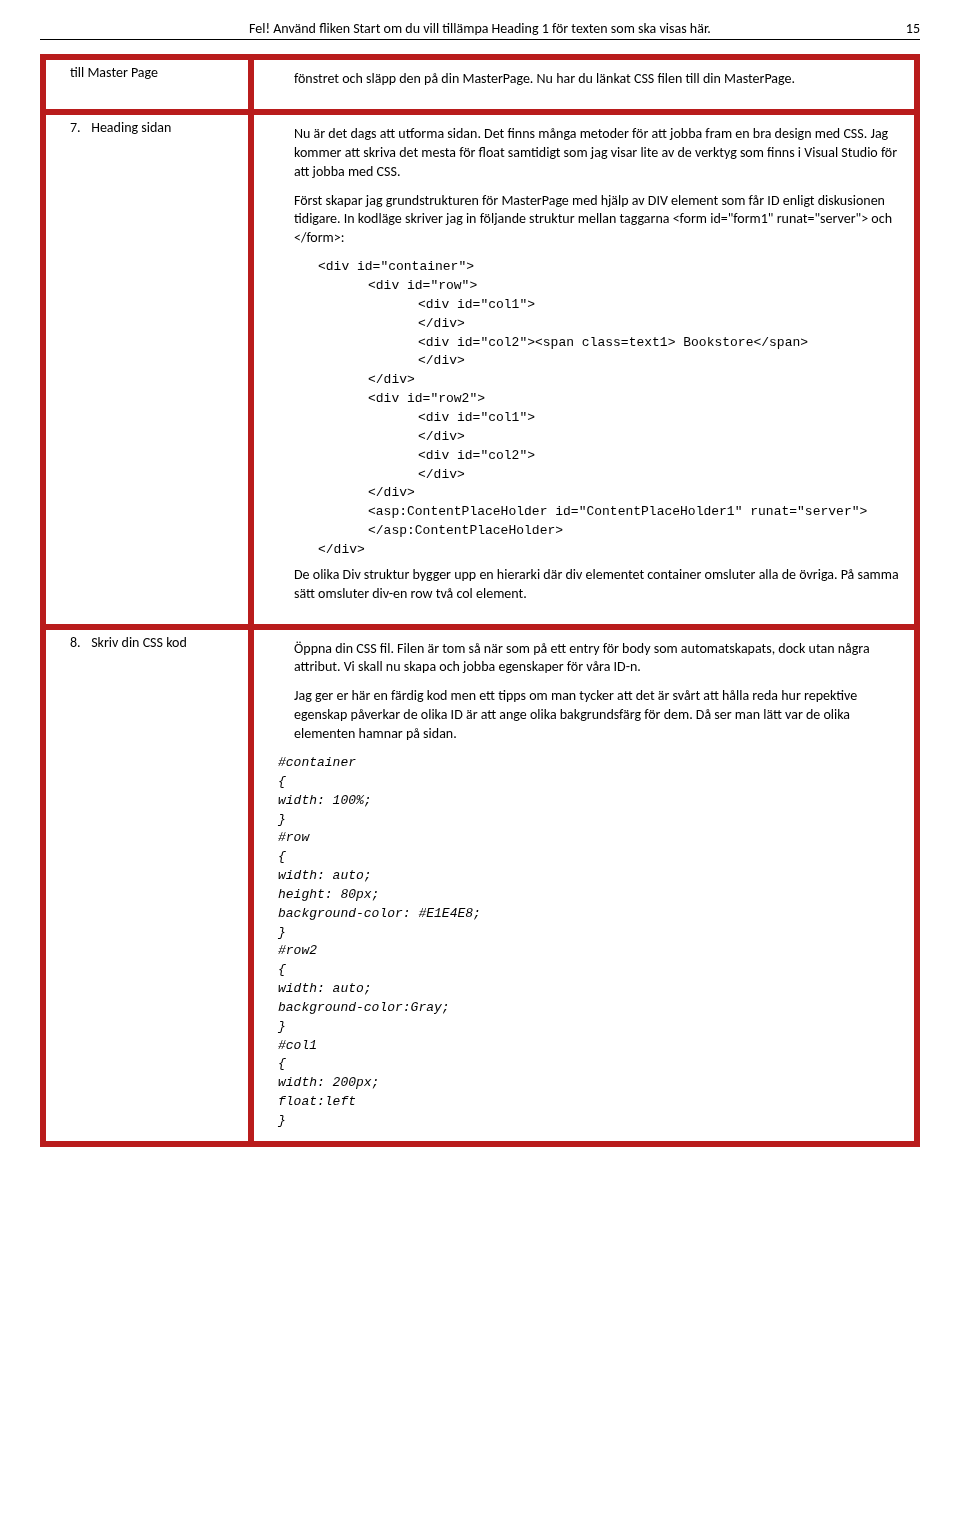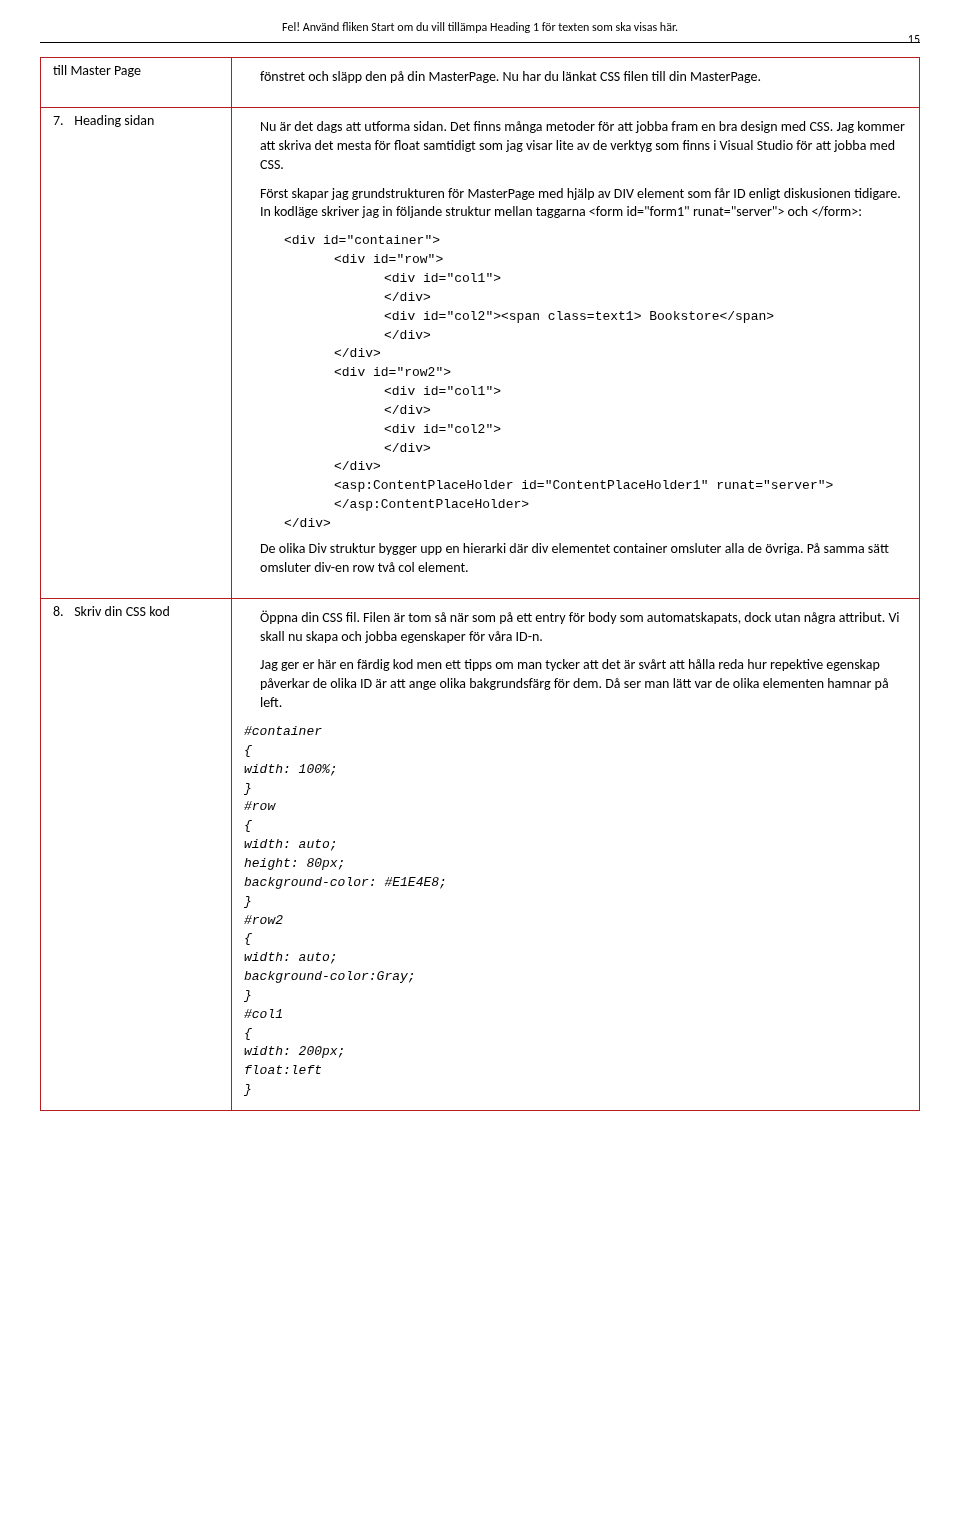--- a/index.html
+++ b/index.html
@@ -10,48 +10,48 @@
     background: #fff;
     color: #000;
   }
   .page {
     width: 960px;
     margin: 0 auto;
     padding: 20px 40px 40px 40px;
     box-sizing: border-box;
   }
   .header-row {
-    font-size: 12px;
+    font-size: 14px;
     border-bottom: 1px solid #000;
-    padding-bottom: 8px;
+    padding-bottom: 2px;
     margin-bottom: 14px;
   }
   .header-inner {
     display: flex;
     justify-content: center;
     align-items: baseline;
     position: relative;
   }
   .header-text {
     text-align: center;
   }
   .page-num {
     position: absolute;
     right: 0;
-    top: 12px;
+    top: 0;
   }
   table.main {
     border-collapse: collapse;
     width: 100%;
     table-layout: fixed;
   }
   table.main td {
-    border: 1px solid #b91c1c;
+    border: 6px solid #b91c1c;
     vertical-align: top;
-    padding: 4px 8px 10px 12px;
+    padding: 4px 8px 10px 24px;
     font-size: 14px;
     line-height: 1.35;
   }
   table.main td.left {
     width: 170px;
   }
   table.main td.left .num {
     display: inline-block;
     width: 18px;
   }
@@ -107,20 +107,20 @@
       </td>
     </tr>
 
     <tr>
       <td class="left">
         <span class="num">8.</span>
         <span>Skriv din CSS kod</span>
       </td>
       <td>
         <div class="body-p">Öppna din CSS fil. Filen är tom så när som på ett entry för body som automatskapats, dock utan några attribut. Vi skall nu skapa och jobba egenskaper för våra ID-n.</div>
-        <div class="body-p">Jag ger er här en färdig kod men ett tipps om man tycker att det är svårt att hålla reda hur repektive egenskap påverkar de olika ID är att ange olika bakgrundsfärg för dem. Då ser man lätt var de olika elementen hamnar på left.</div>
+        <div class="body-p">Jag ger er här en färdig kod men ett tipps om man tycker att det är svårt att hålla reda hur repektive egenskap påverkar de olika ID är att ange olika bakgrundsfärg för dem. Då ser man lätt var de olika elementen hamnar på sidan.</div>
         <div class="code" id="code-r2"><span class="i0">#container</span><span class="i0">{</span><span class="i0">width: 100%;</span><span class="i0">}</span><span class="i0">#row</span><span class="i0">{</span><span class="i0">width: auto;</span><span class="i0">height: 80px;</span><span class="i0">background-color: #E1E4E8;</span><span class="i0">}</span><span class="i0">#row2</span><span class="i0">{</span><span class="i0">width: auto;</span><span class="i0">background-color:Gray;</span><span class="i0">}</span><span class="i0">#col1</span><span class="i0">{</span><span class="i0">width: 200px;</span><span class="i0">float:left</span><span class="i0">}</span></div>
       </td>
     </tr>
   </tbody>
     </table>
 
 </div>
 
 </body></html>

